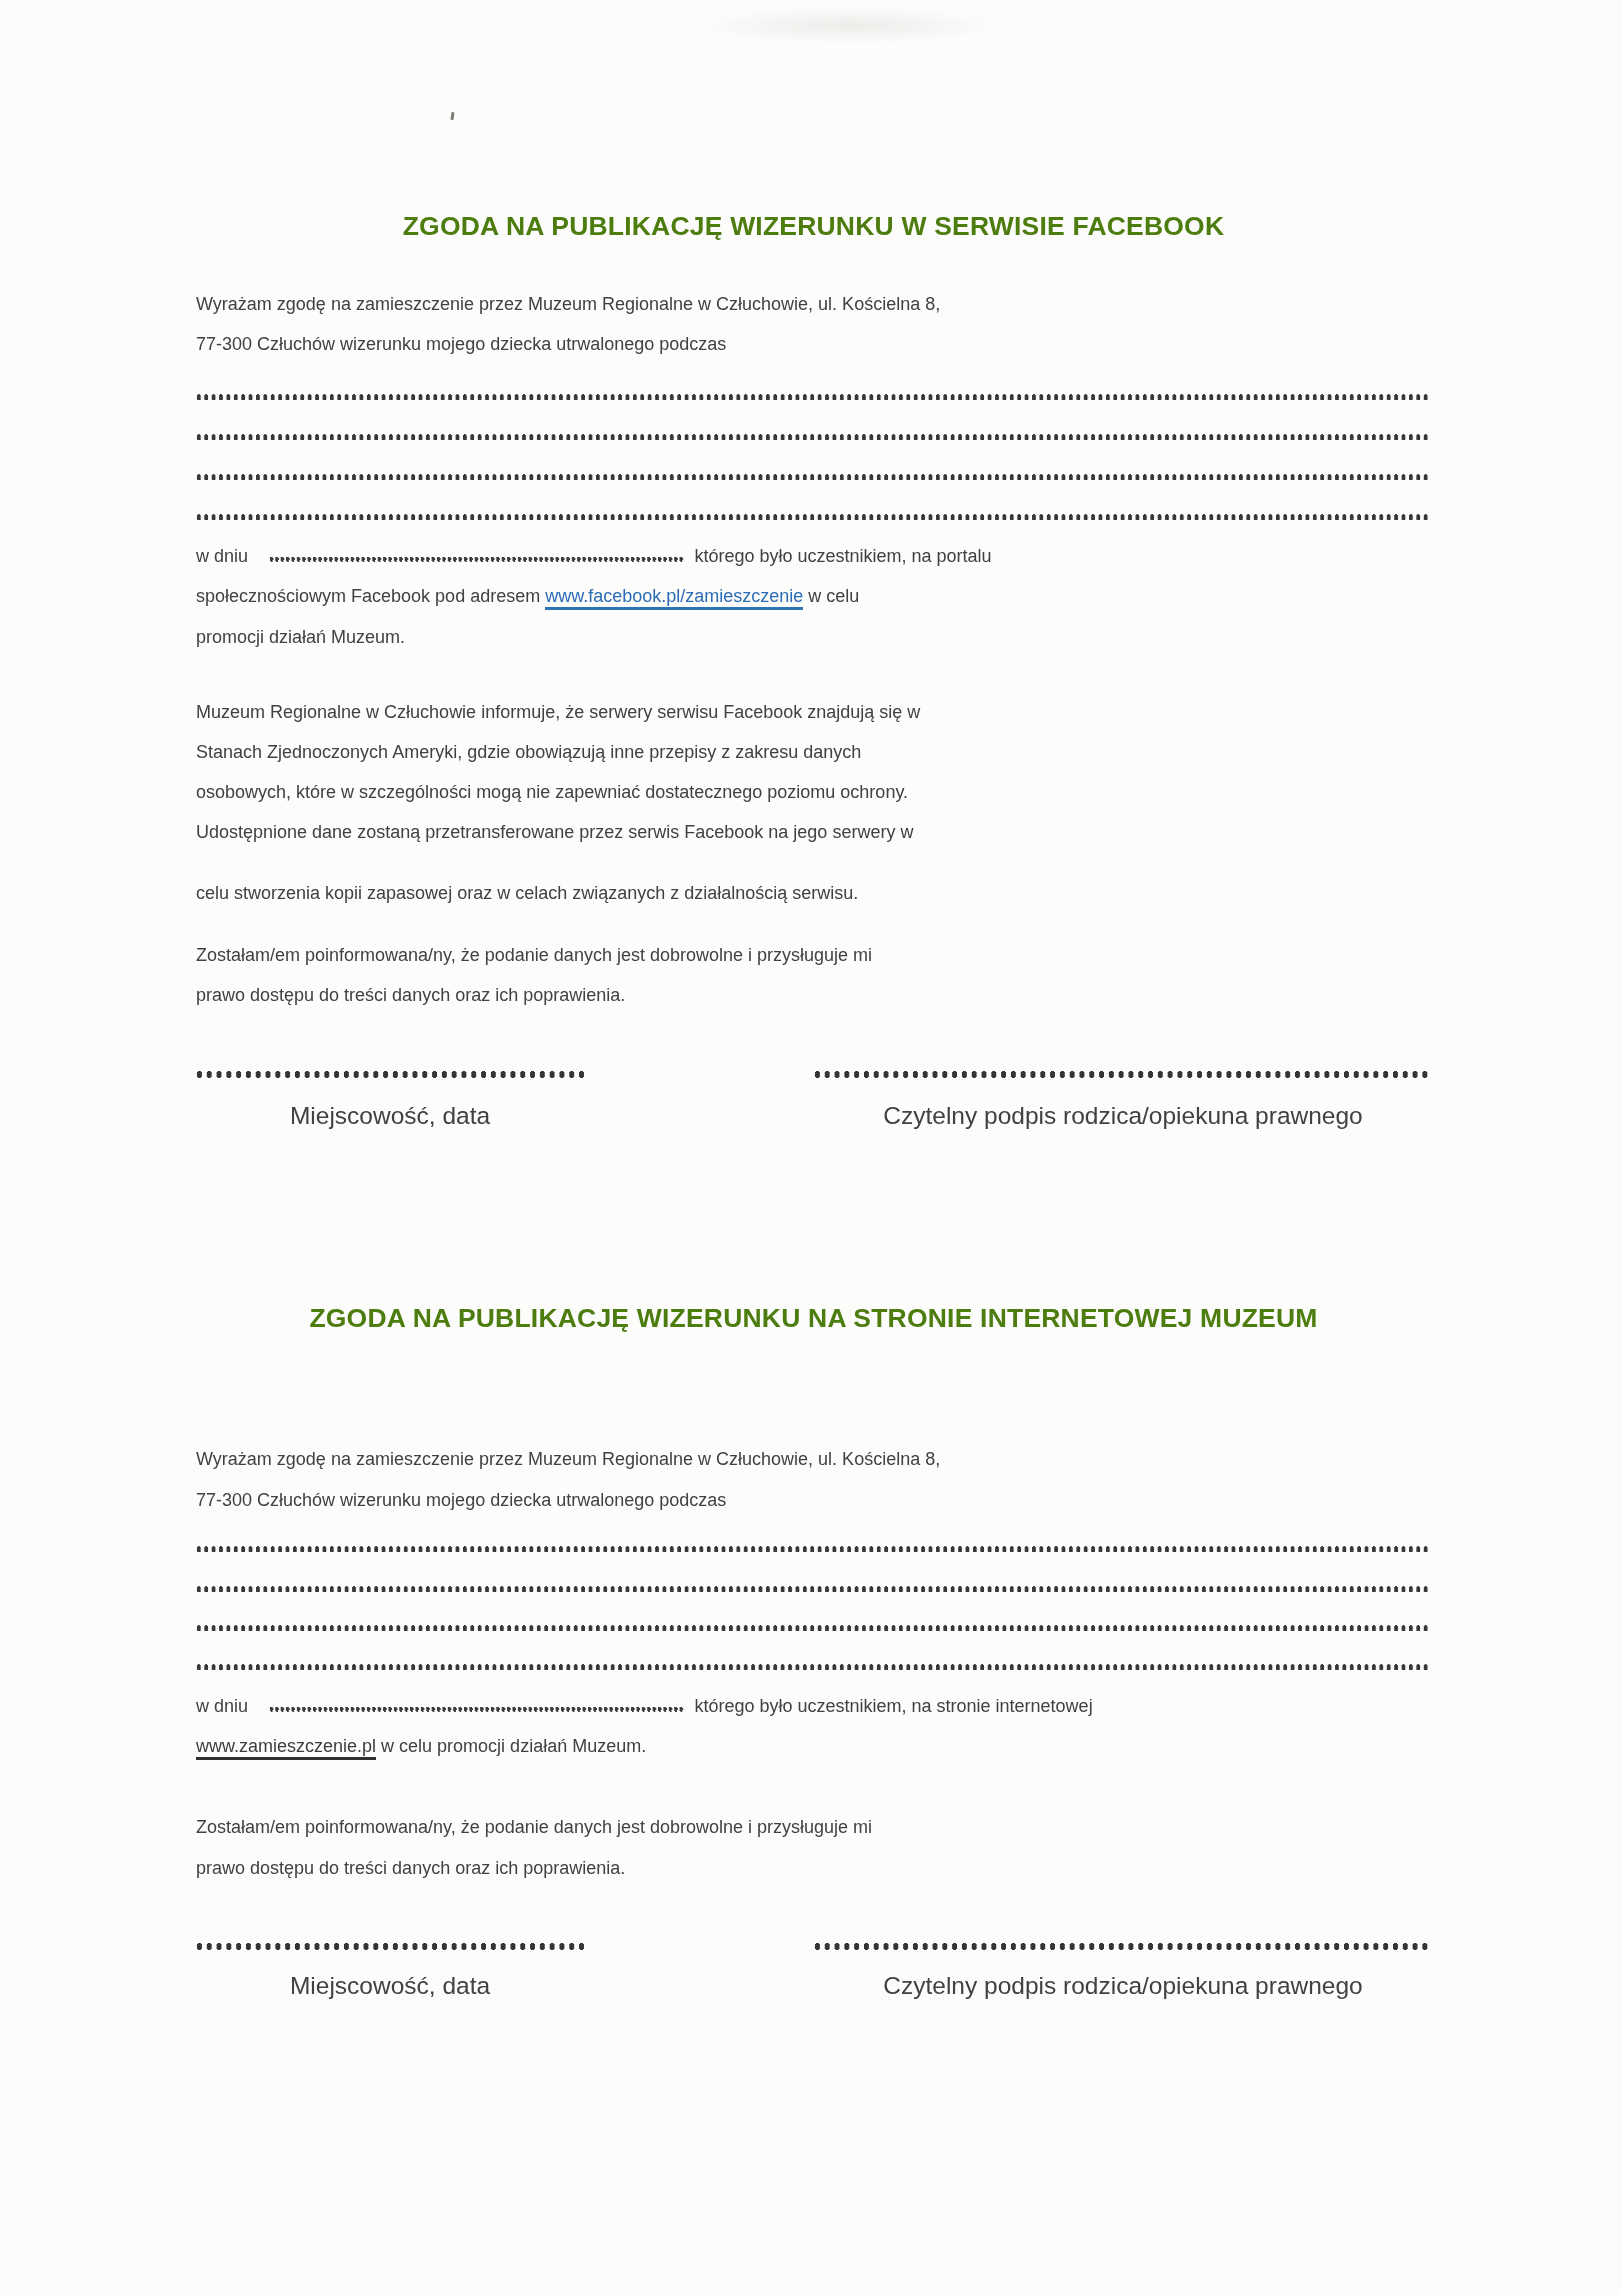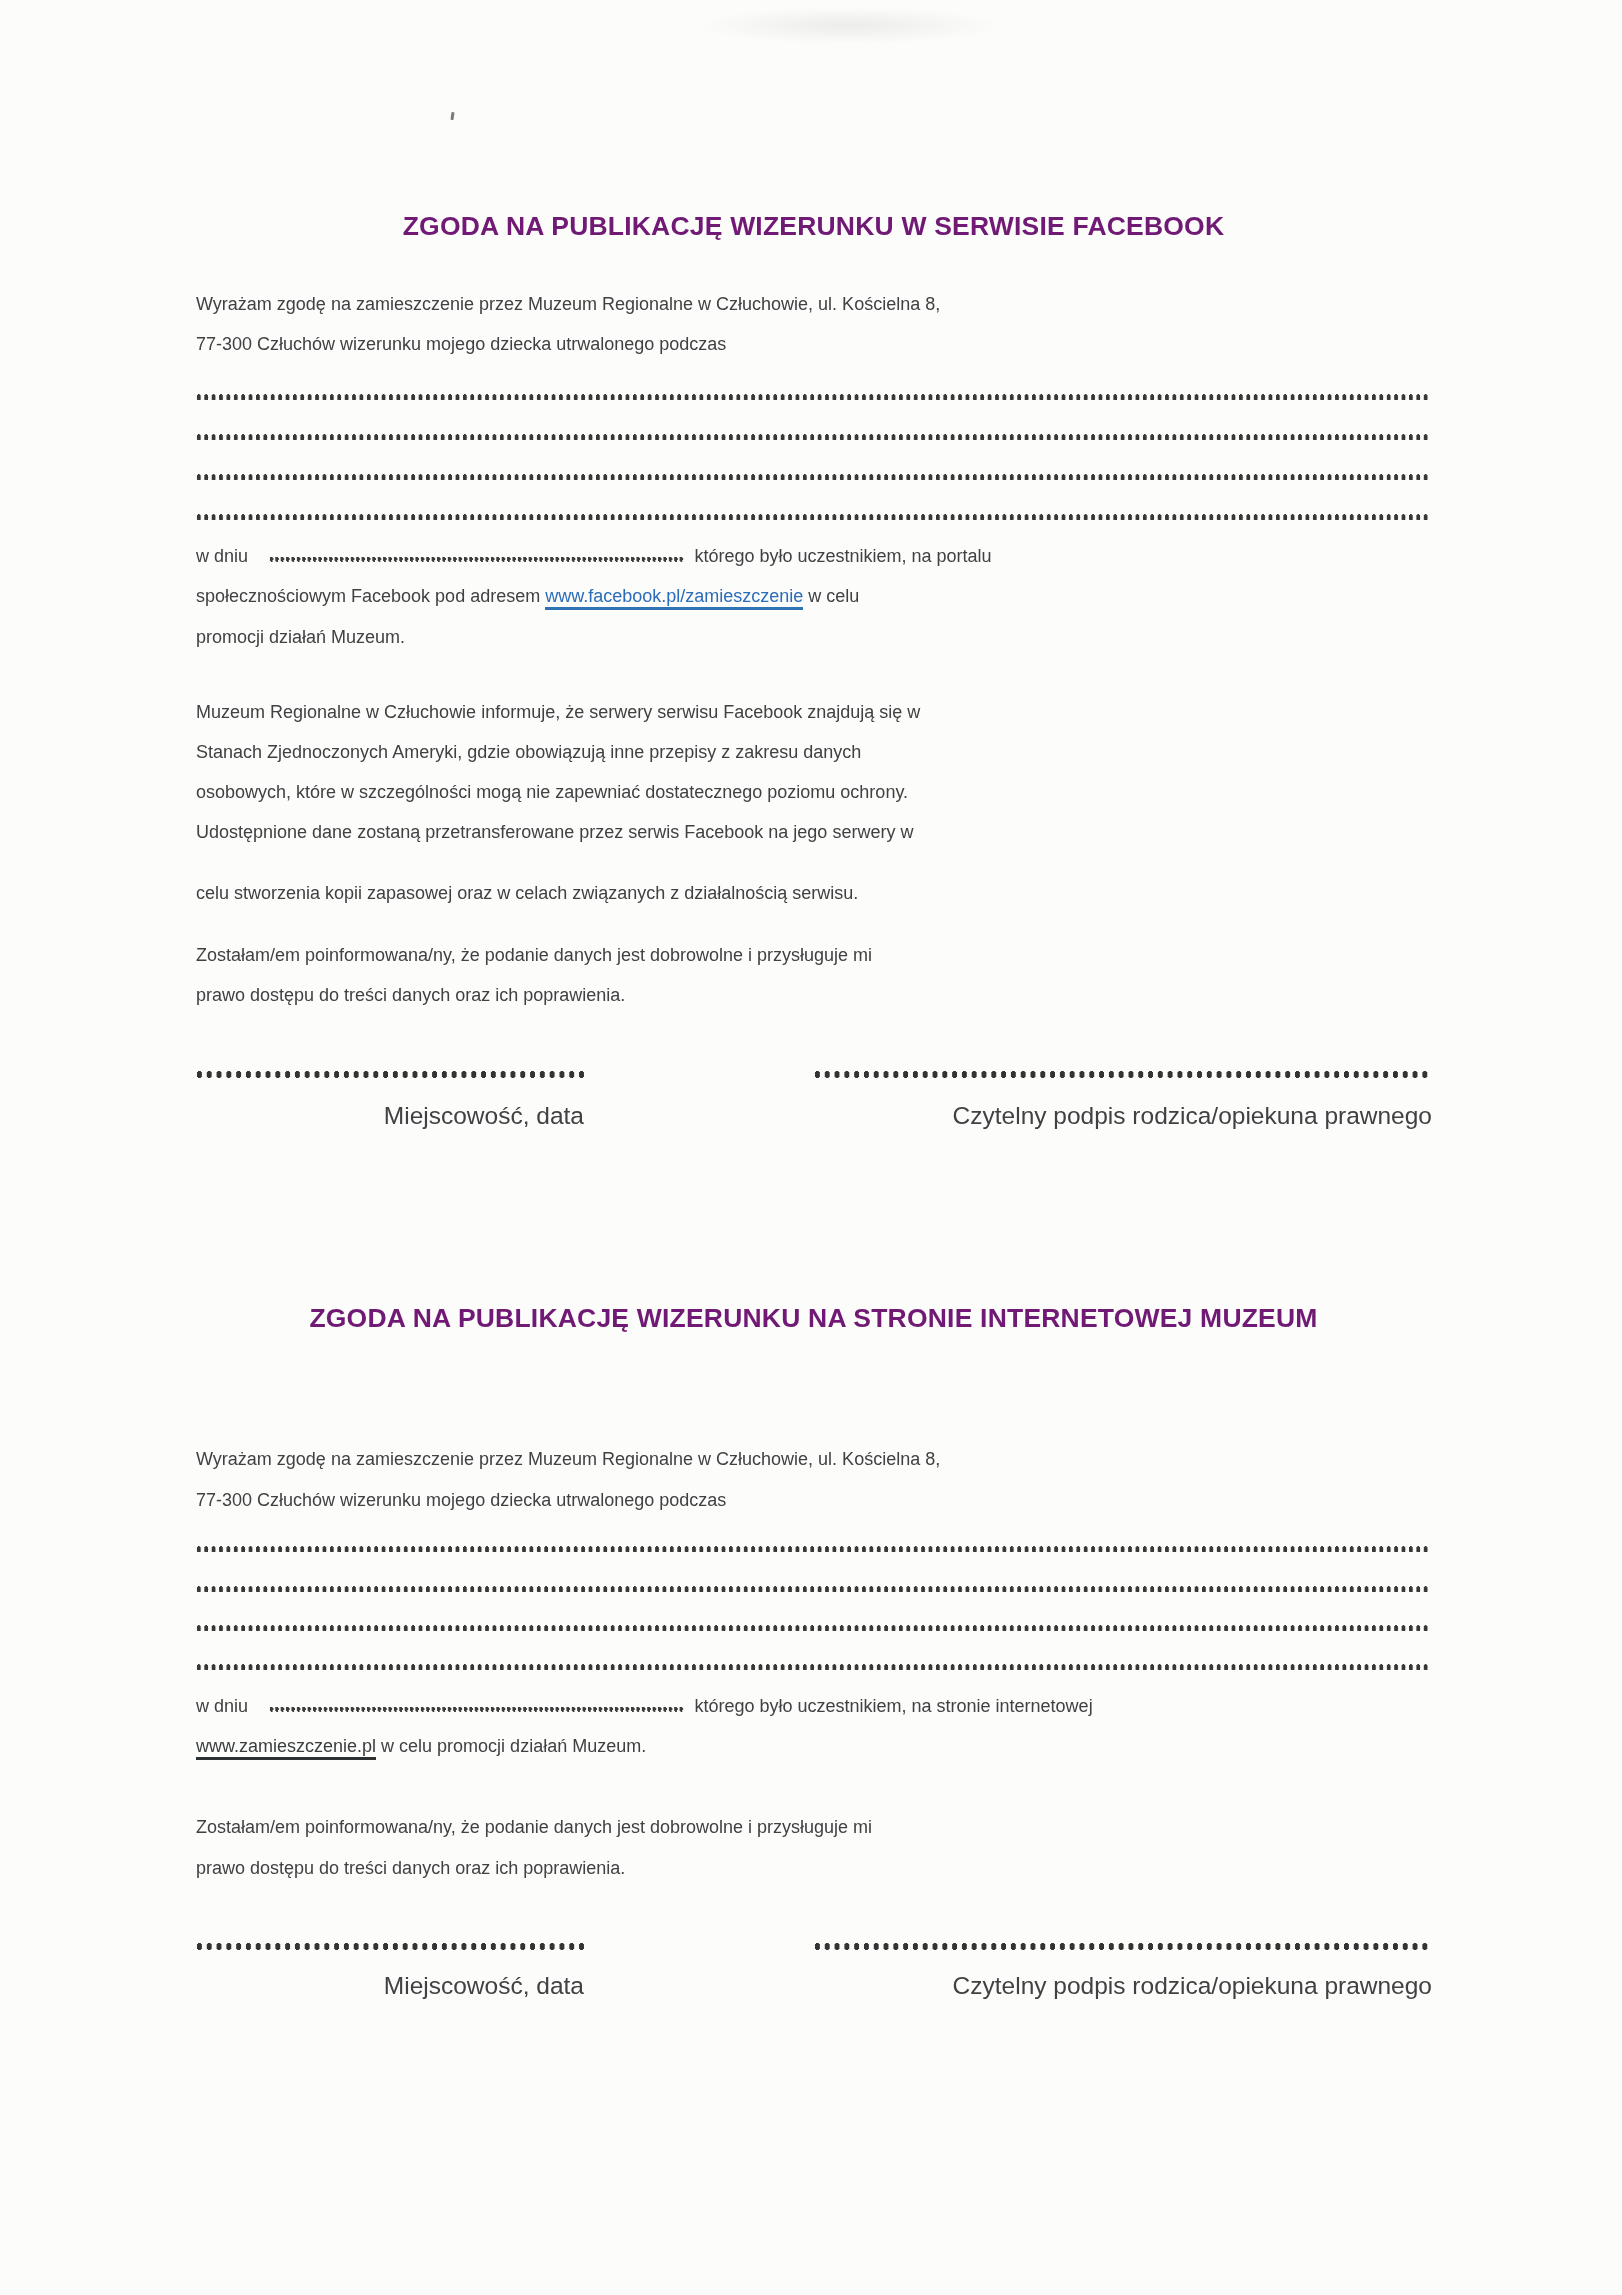--- a/index.html
+++ b/index.html
@@ -26,21 +26,21 @@
   }
   .abs { position: absolute; left: 196px; width: 1235px; }
   .line {
     white-space: nowrap;
     font-size: 18px; line-height: 34px; height: 34px;
     letter-spacing: 0px;
   }
   .title {
     text-align: center; font-weight: bold;
     font-size: 26.5px; line-height: 35px; height: 35px;
-    color: #701a75; letter-spacing: 0.2px;
+    color: #4d7c0f; letter-spacing: 0.2px;
     white-space: nowrap;
   }
   
   .dots-rule {
     height: 8.3px;
     background-image: radial-gradient(ellipse 2.2px 3.4px at 2.9px 4.4px, #373737 97%, rgba(55,55,55,0) 100%);
     background-size: 7.4px 8.3px; background-repeat: repeat-x;
   }
   
   .dots-sign {
@@ -62,21 +62,21 @@
     padding-bottom: 0.5px;
   }
   .link-dark {
     color: #3a3d3e;
     border-bottom: 3.9px solid #2e3132;
     padding-bottom: 0.5px;
   }
   .sign-label {
     position: absolute;
     font-size: 24.5px; line-height: 31px; height: 31px;
-    text-align: right; white-space: nowrap;
+    text-align: center; white-space: nowrap;
   }
   .sig-left  { left: 196px;  width: 388px;  }
   .sig-right { left: 814px; width: 618px; }
 </style>
 </head>
 <body>
 
 <div class="page">
 
   <div class="scan-smudge"></div>

